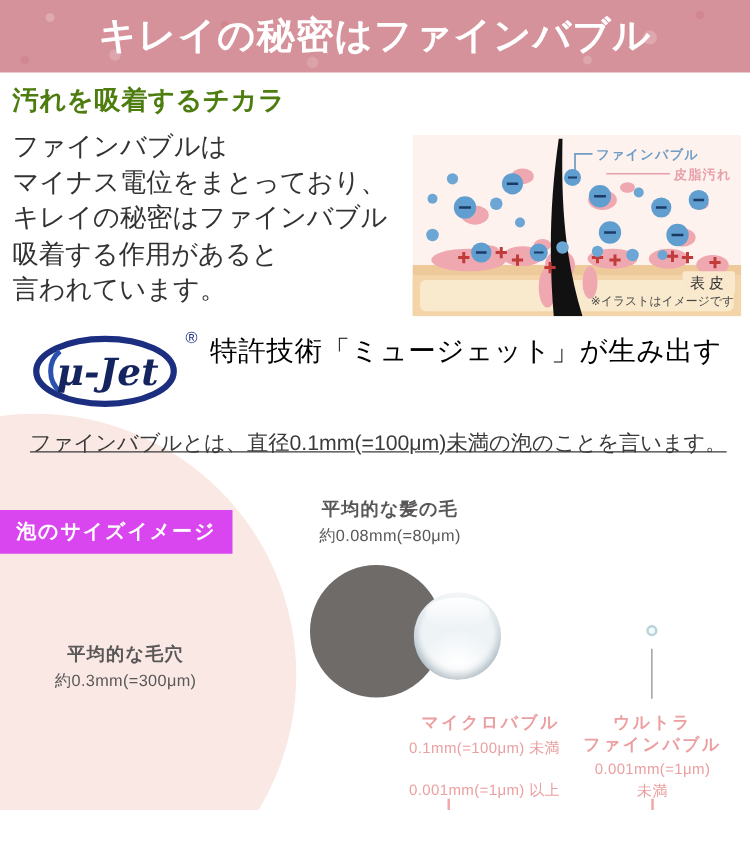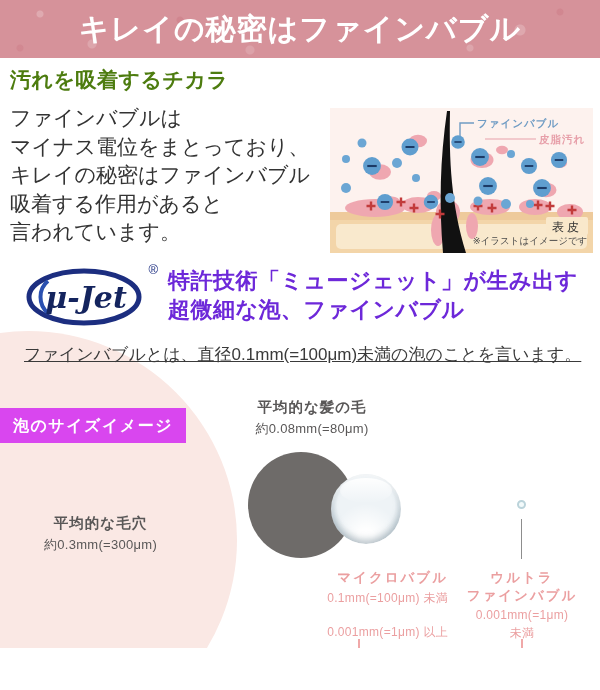--- a/index.html
+++ b/index.html
@@ -21,21 +21,21 @@
   .banner-title{width:100%;line-height:58px;text-align:center;color:#fff;font-size:30px;font-weight:bold;letter-spacing:1px;}
 
   .section-heading{position:absolute;left:10px;top:66px;font-size:21px;font-weight:bold;color:#4d7c0f;letter-spacing:0.5px;}
   .intro-body{position:absolute;left:10px;top:104px;font-size:21px;line-height:28.5px;color:#333;}
 
   .illustration{position:absolute;left:330px;top:108px;width:263px;height:145px;}
 
   
   .logo-wrap{position:absolute;left:26px;top:268px;width:120px;height:58px;}
   .reg-mark{position:absolute;right:-12px;top:-6px;font-size:13px;color:#1c2e80;}
-  .patent-text{position:absolute;left:168px;top:266px;font-size:22px;font-weight:bold;color:#6d28d9;line-height:29px;letter-spacing:0.5px;}
+  .patent-text{position:absolute;left:168px;top:266px;font-size:22px;font-weight:normal;color:#000000;line-height:29px;letter-spacing:0.5px;}
 
   
   .big-circle{position:absolute;left:-181px;top:331px;width:418px;height:418px;border-radius:50%;background:#fae8e4;}
   .definition{position:absolute;left:24px;top:343px;font-size:17px;color:#3a3a3a;text-decoration:underline;}
   .ribbon{position:absolute;left:0;top:408px;width:186px;height:35px;background:#d946ef;color:#fff;
     font-size:16px;font-weight:bold;letter-spacing:1.5px;line-height:35px;text-align:center;}
   .hair-label{position:absolute;left:232px;top:398px;width:160px;text-align:center;color:#595757;}
   .label-name{font-size:14.5px;font-weight:bold;letter-spacing:1px;}
   .label-size{font-size:13px;margin-top:3px;letter-spacing:0.3px;}
   .pore-label{position:absolute;left:18px;top:514px;width:165px;text-align:center;color:#595757;}
@@ -177,21 +177,20 @@
   <div class="logo-wrap">
     <svg width="120" height="58" viewBox="0 0 120 58">
       <ellipse cx="58" cy="29" rx="55" ry="26" fill="#fff" stroke="#1c2e80" stroke-width="5"></ellipse>
       <path d="M22,13 C12,21 12,37 22,45" fill="none" stroke="#2a50b0" stroke-width="4"></path>
       <text x="60" y="40" text-anchor="middle" font-family="DejaVu Serif, serif" font-style="italic" font-weight="bold" font-size="30" fill="#14245e">μ-Jet</text>
     </svg>
     <span class="reg-mark">®</span>
   </div>
   <div class="patent-text">
     <div>特許技術「ミュージェット」が生み出す</div>
-    <div>超微細な泡、ファインバブル</div>
   </div>
 
   <div class="big-circle"></div>
   <div class="definition">ファインバブルとは、直径0.1mm(=100μm)未満の泡のことを言います。</div>
   <div class="ribbon">泡のサイズイメージ</div>
 
   <div class="hair-label">
     <div class="label-name">平均的な髪の毛</div>
     <div class="label-size">約0.08mm(=80μm)</div>
   </div>

